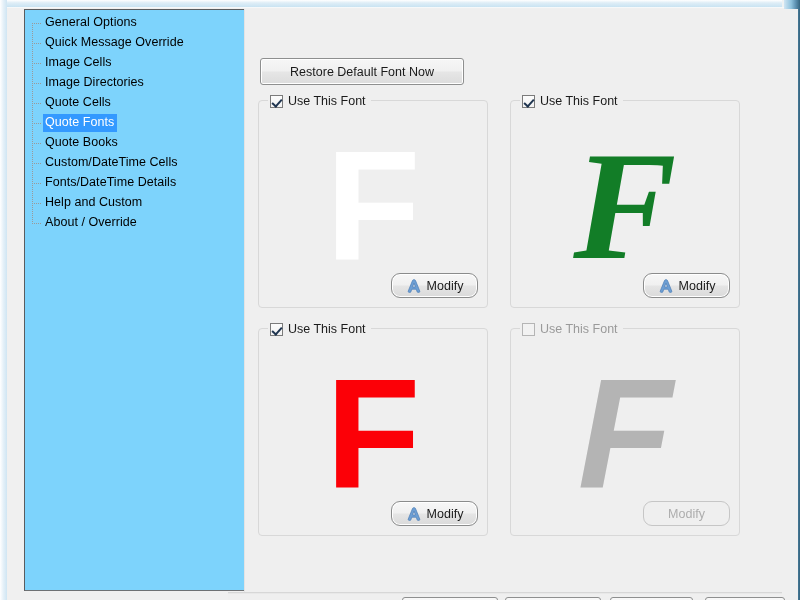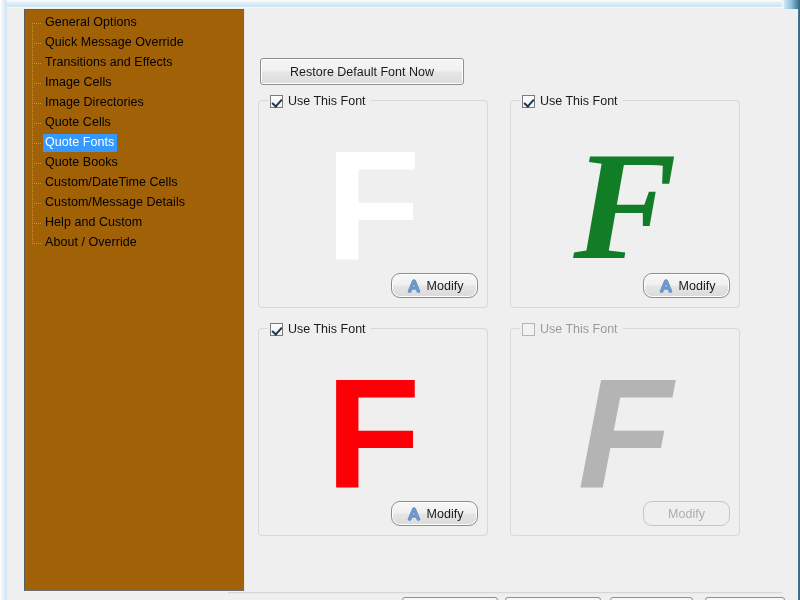--- a/index.html
+++ b/index.html
@@ -42,21 +42,21 @@
     width: 777px; height: 593px;
     background: #f0f0f0;
     border-top: 1px solid #f6f8f9;
   }
 
   
   #tree-panel {
     position: absolute;
     left: 17px; top: 1px;
     width: 232px; height: 582px;
-    background: #a16207;
+    background: #7dd3fc;
     border: 1px solid #5a5d60;
     border-right-color: #6e7174;
     border-bottom-color: #6e7174;
     overflow: hidden;
     text-decoration: underline;
   }
   .tree-list {
     position: absolute; left: 0; top: 3px; width: 100%;
   }
   .tree-row {
@@ -262,24 +262,20 @@
           <div class="tree-row">
             <span class="tree-connector"></span>
             <span class="tree-label">General Options</span>
           </div>
           <div class="tree-row">
             <span class="tree-connector"></span>
             <span class="tree-label">Quick Message Override</span>
           </div>
           <div class="tree-row">
             <span class="tree-connector"></span>
-            <span class="tree-label">Transitions and Effects</span>
-          </div>
-          <div class="tree-row">
-            <span class="tree-connector"></span>
             <span class="tree-label">Image Cells</span>
           </div>
           <div class="tree-row">
             <span class="tree-connector"></span>
             <span class="tree-label">Image Directories</span>
           </div>
           <div class="tree-row">
             <span class="tree-connector"></span>
             <span class="tree-label">Quote Cells</span>
           </div>
@@ -290,21 +286,21 @@
           <div class="tree-row">
             <span class="tree-connector"></span>
             <span class="tree-label">Quote Books</span>
           </div>
           <div class="tree-row">
             <span class="tree-connector"></span>
             <span class="tree-label">Custom/DateTime Cells</span>
           </div>
           <div class="tree-row">
             <span class="tree-connector"></span>
-            <span class="tree-label">Custom/Message Details</span>
+            <span class="tree-label">Fonts/DateTime Details</span>
           </div>
           <div class="tree-row">
             <span class="tree-connector"></span>
             <span class="tree-label">Help and Custom</span>
           </div>
           <div class="tree-row">
             <span class="tree-connector"></span>
             <span class="tree-label">About / Override</span>
           </div>
         </div>

